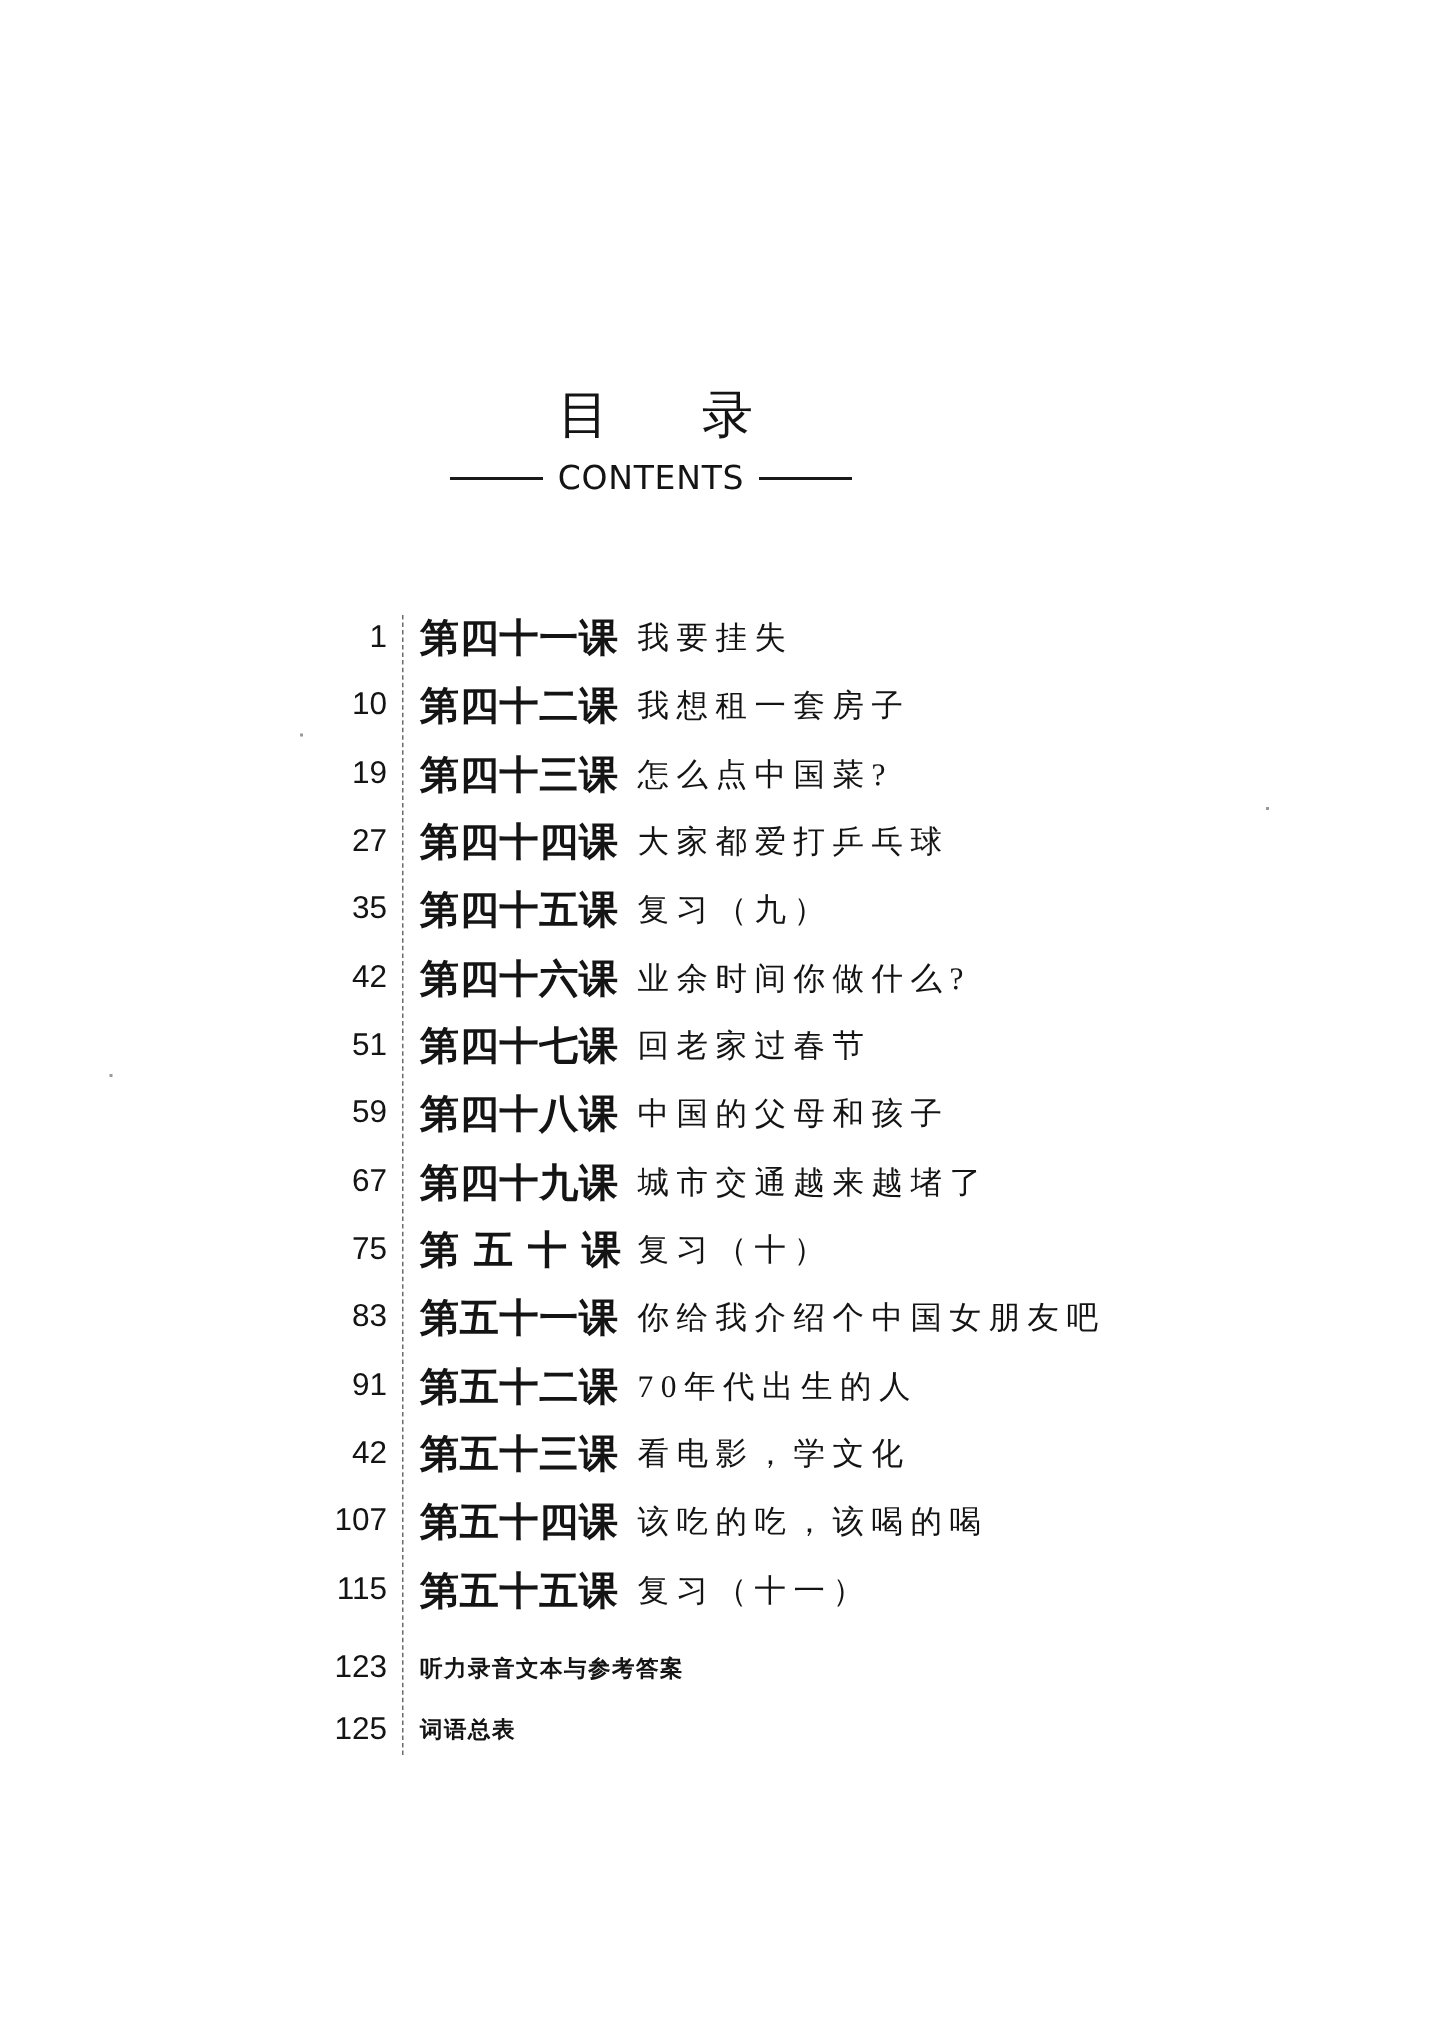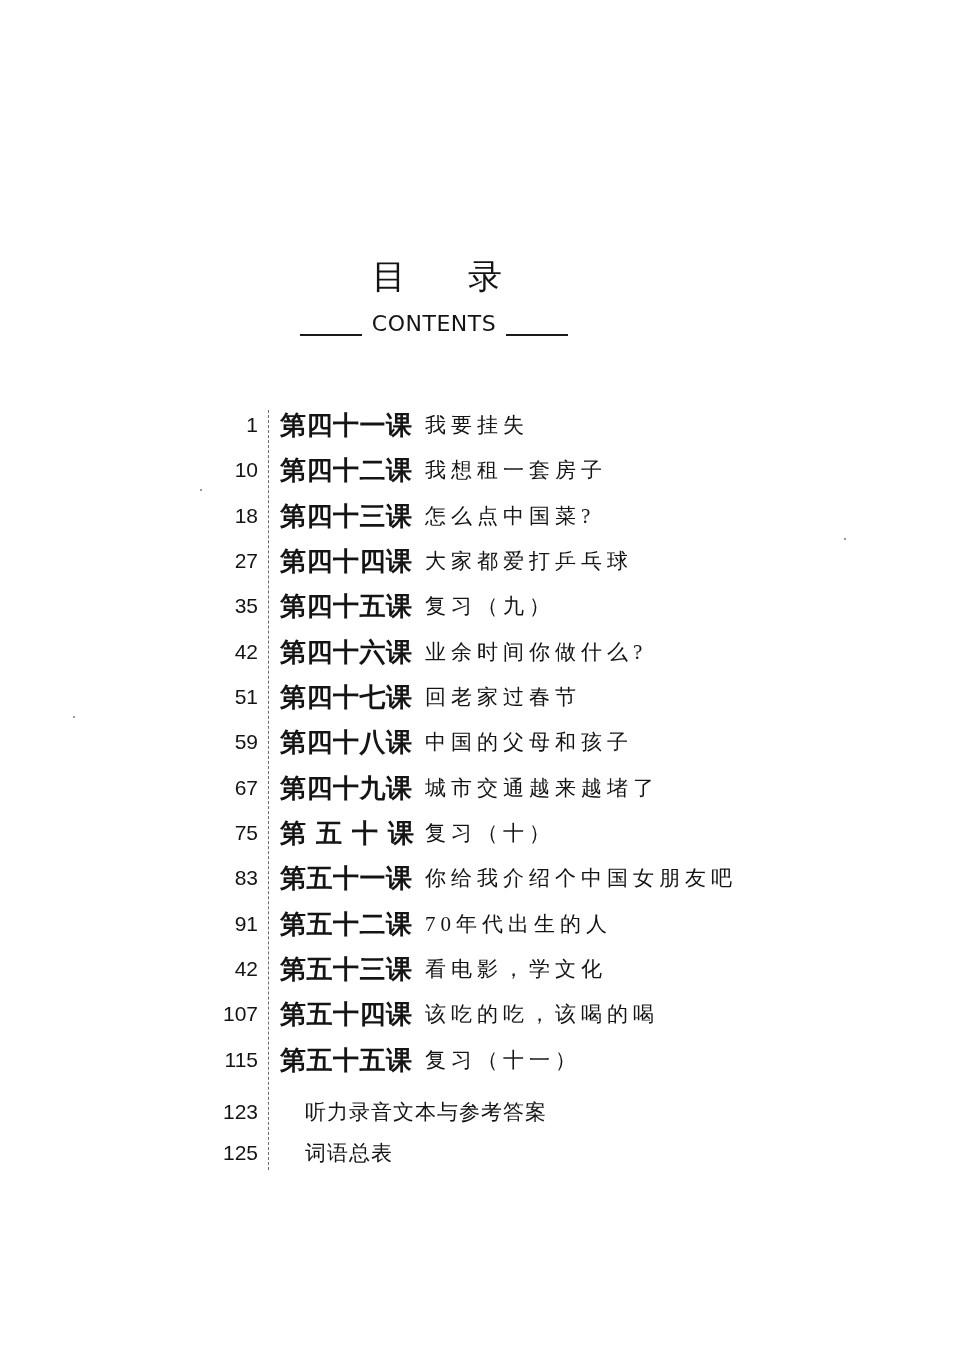--- a/index.html
+++ b/index.html
@@ -1,27 +1,27 @@
 <!DOCTYPE html>
 <html><head>
 <meta charset="utf-8">
 <style>
   html, body { margin: 0; padding: 0; background: #ffffff; }
   body { width: 960px; height: 1357px; position: relative; overflow: hidden; font-family: "DejaVu Sans", sans-serif; color: #141414; }
   .title-cn { position: absolute; left: 0; top: 254px; width: 874px; text-align: center; font-size: 34px; font-weight: normal; letter-spacing: 62px; text-indent: 62px; }
-  .title-en-wrap { position: absolute; left: 300px; top: 302px; width: 268px; height: 34px; display: flex; align-items: flex-end; justify-content: space-between; }
+  .title-en-wrap { position: absolute; left: 300px; top: 302px; width: 268px; height: 34px; display: flex; align-items: center; justify-content: space-between; }
   .rule { height: 2px; background: #1a1a1a; width: 62px; }
   .title-en { font-family: "DejaVu Sans", sans-serif; font-size: 22px; letter-spacing: 0.5px; }
   .vline { position: absolute; left: 268px; top: 410px; height: 760px; border-left: 1px dashed #6b6b6b; }
   .row { position: absolute; left: 200px; height: 34px; display: flex; align-items: center; }
   .pg { width: 58px; text-align: right; font-family: "Liberation Sans", sans-serif; font-size: 21px; padding-right: 22px; }
   .lesson { width: 145px; font-weight: bold; font-size: 26px; letter-spacing: 0.5px; }
   .lesson.spaced { letter-spacing: 10px; }
   .name { font-family: Liberation Serif, serif; font-size: 21px; letter-spacing: 5px; }
-  .bold { font-weight: normal; font-size: 21px; letter-spacing: 1px; margin-left: 25px; }
+  .bold { font-weight: bold; font-size: 15px; letter-spacing: 1px; }
   .dot { position: absolute; width: 2px; height: 2px; background: #999; }
 </style>
 </head>
 <body>
 
 <div class="title-cn">目录</div>
 <div class="title-en-wrap">
   <div class="rule"></div>
   <span class="title-en">CONTENTS</span>
   <div class="rule"></div>
@@ -33,21 +33,21 @@
     <span class="pg">1</span>
     <span class="lesson">第四十一课</span>
     <span class="name">我要挂失</span>
   </div>
 <div class="row" style="top:453px">
     <span class="pg">10</span>
     <span class="lesson">第四十二课</span>
     <span class="name">我想租一套房子</span>
   </div>
 <div class="row" style="top:499px">
-    <span class="pg">18</span>
+    <span class="pg">19</span>
     <span class="lesson">第四十三课</span>
     <span class="name">怎么点中国菜?</span>
   </div>
 <div class="row" style="top:544px">
     <span class="pg">27</span>
     <span class="lesson">第四十四课</span>
     <span class="name">大家都爱打乒乓球</span>
   </div>
 <div class="row" style="top:589px">
     <span class="pg">35</span>

